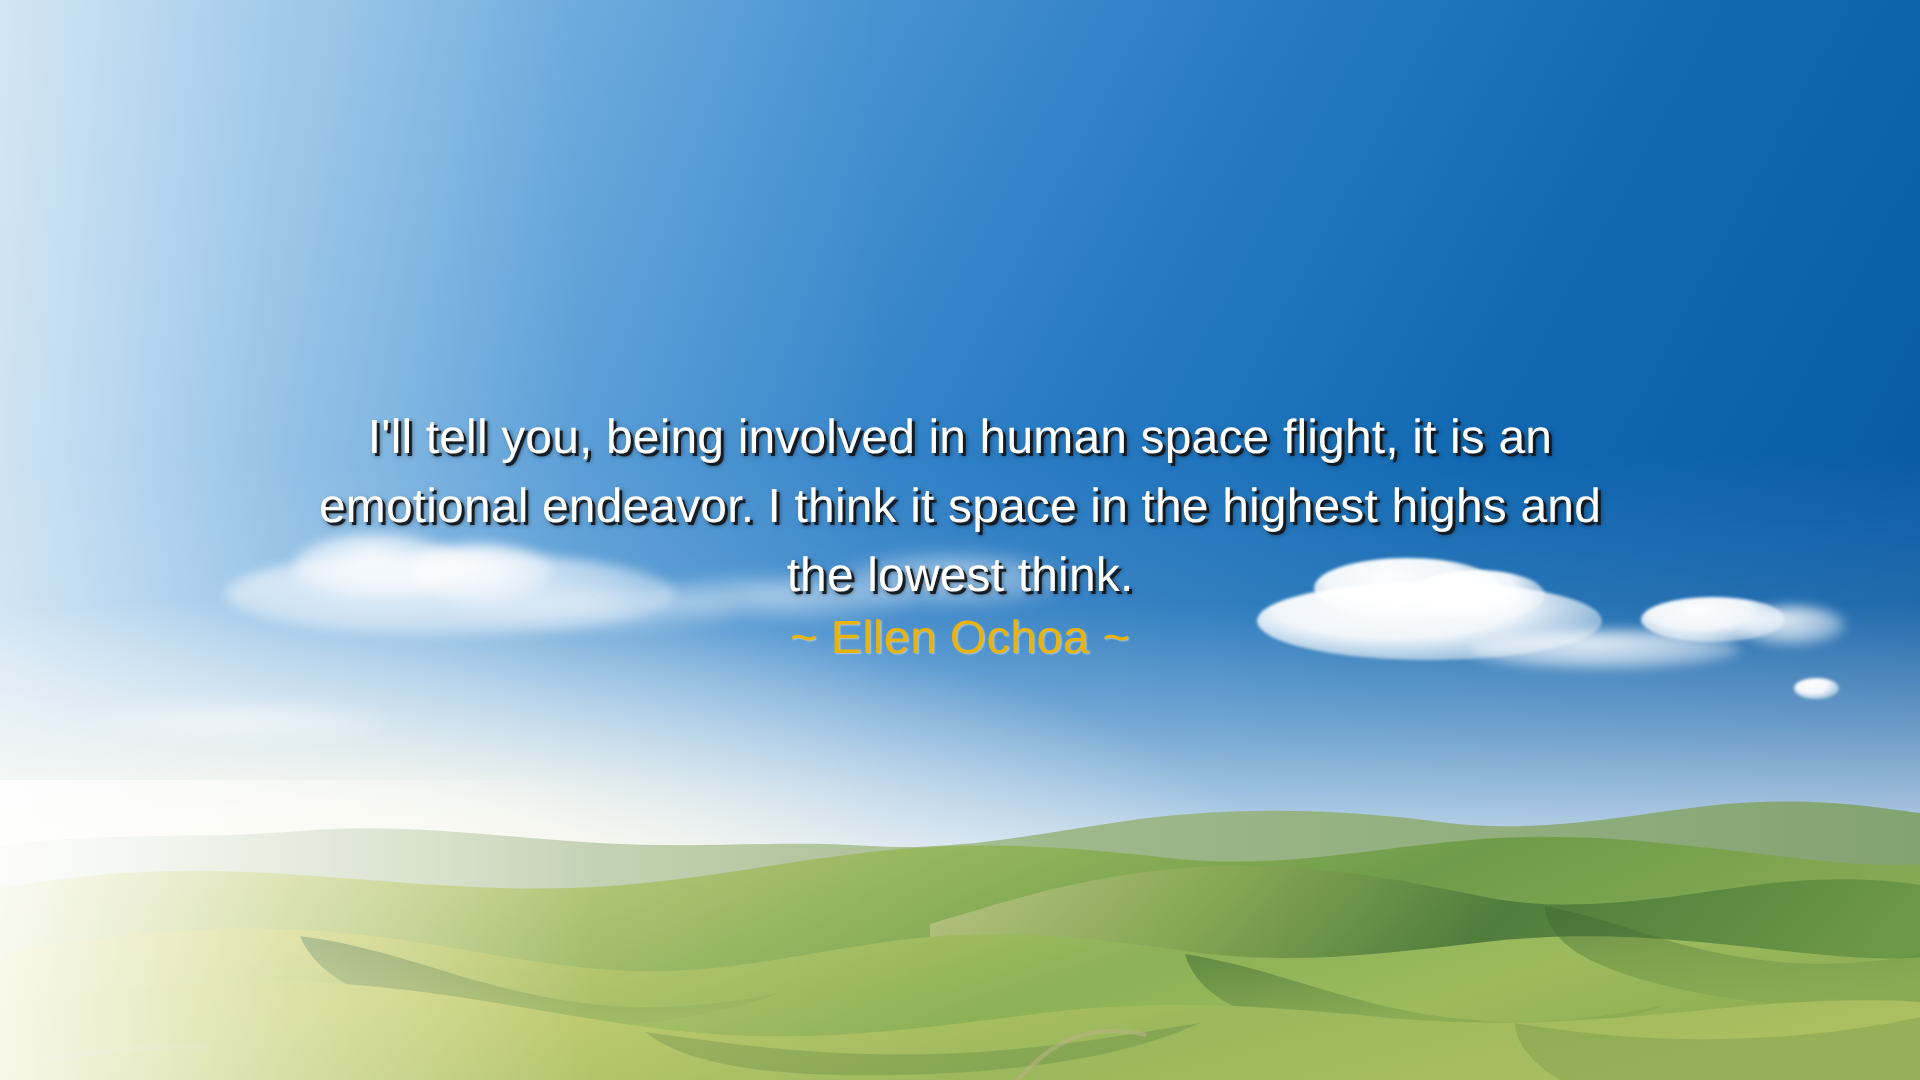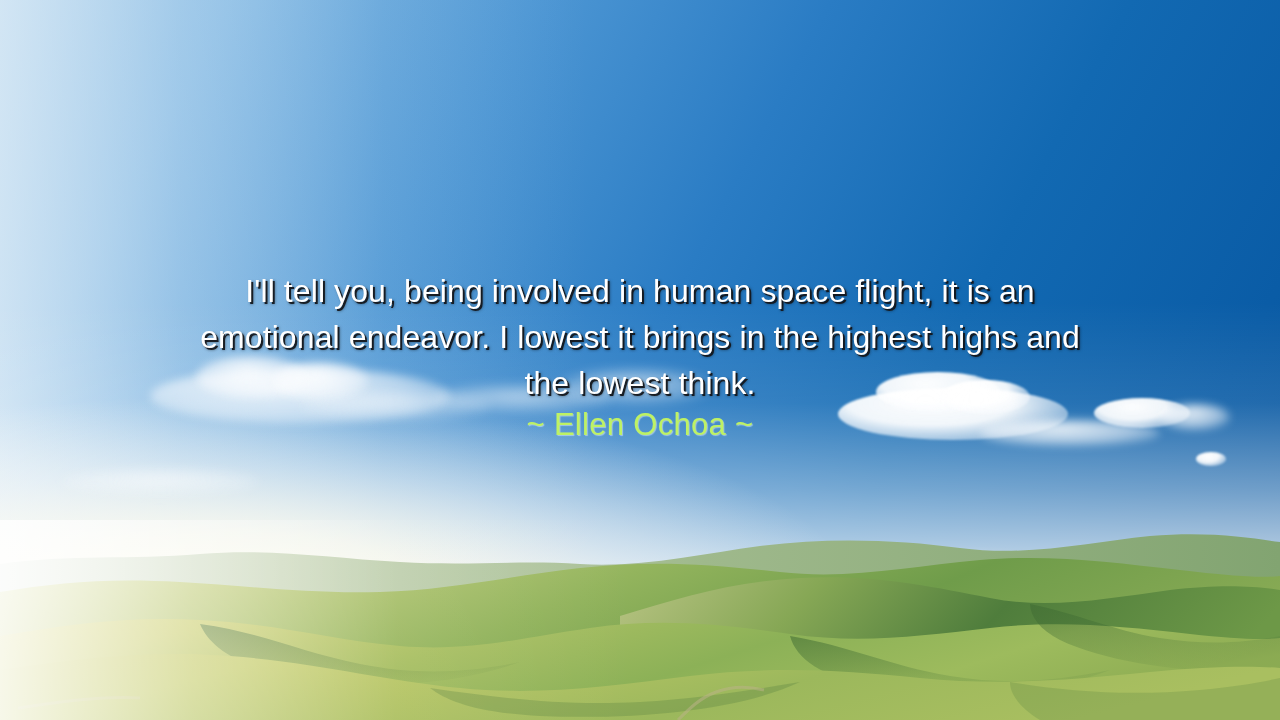--- a/index.html
+++ b/index.html
@@ -115,21 +115,21 @@
     line-height:46px;
     letter-spacing:0.1px;
     text-shadow:
        2px 2px 0 rgba(20,22,26,0.92),
        2px 2px 3px rgba(10,12,15,0.55);
     margin-top:-8px;
   }
 
   .quote-author {
     text-align:right;
-    color:#bef264;
+    color:#eab308;
     font-family:"Liberation Sans", sans-serif;
     font-size:31px;
     font-weight:400;
     line-height:38px;
     letter-spacing:0.3px;
     text-shadow:1px 1px 1px rgba(255,255,255,0.45);
   }
 </style>
 </head>
 <body>
@@ -228,19 +228,19 @@
       <path d="M678,200 C690,188 700,178 716,172 C732,166 748,166 764,170" stroke="#b9b387" stroke-width="3" fill="none" opacity="0.55"></path>
       <path d="M18,188 C60,182 96,176 140,178" stroke="#cfcb9a" stroke-width="3" fill="none" opacity="0.45"></path>
 
       <rect x="0" y="0" width="640" height="200" fill="url(#gHazeL)"></rect>
     </svg>
   </div>
 
   <div class="quote-block">
     <div class="quote-text">
       <div>I'll tell you, being involved in human space flight, it is an</div>
-      <div>emotional endeavor. I lowest it brings in the highest highs and</div>
+      <div>emotional endeavor. I think it space in the highest highs and</div>
       <div>the lowest think.</div>
     </div>
     <div class="quote-author">~ Ellen Ochoa ~</div>
   </div>
 
 </div>
 
 </body></html>

